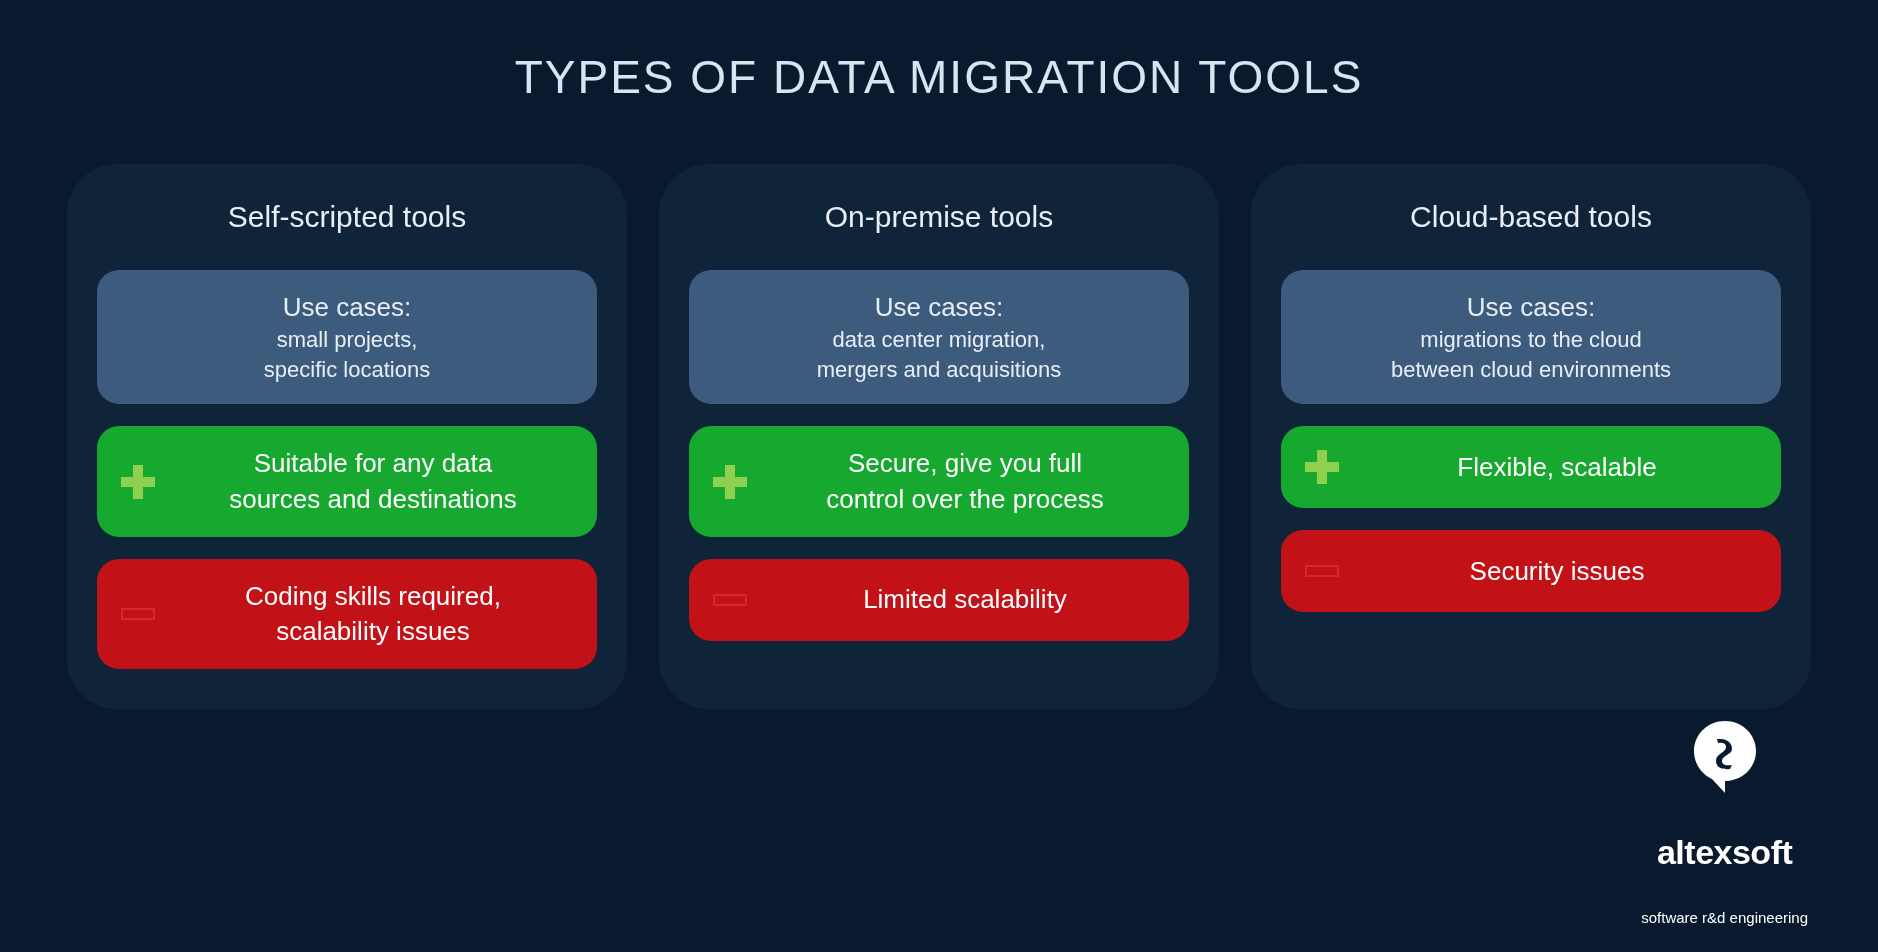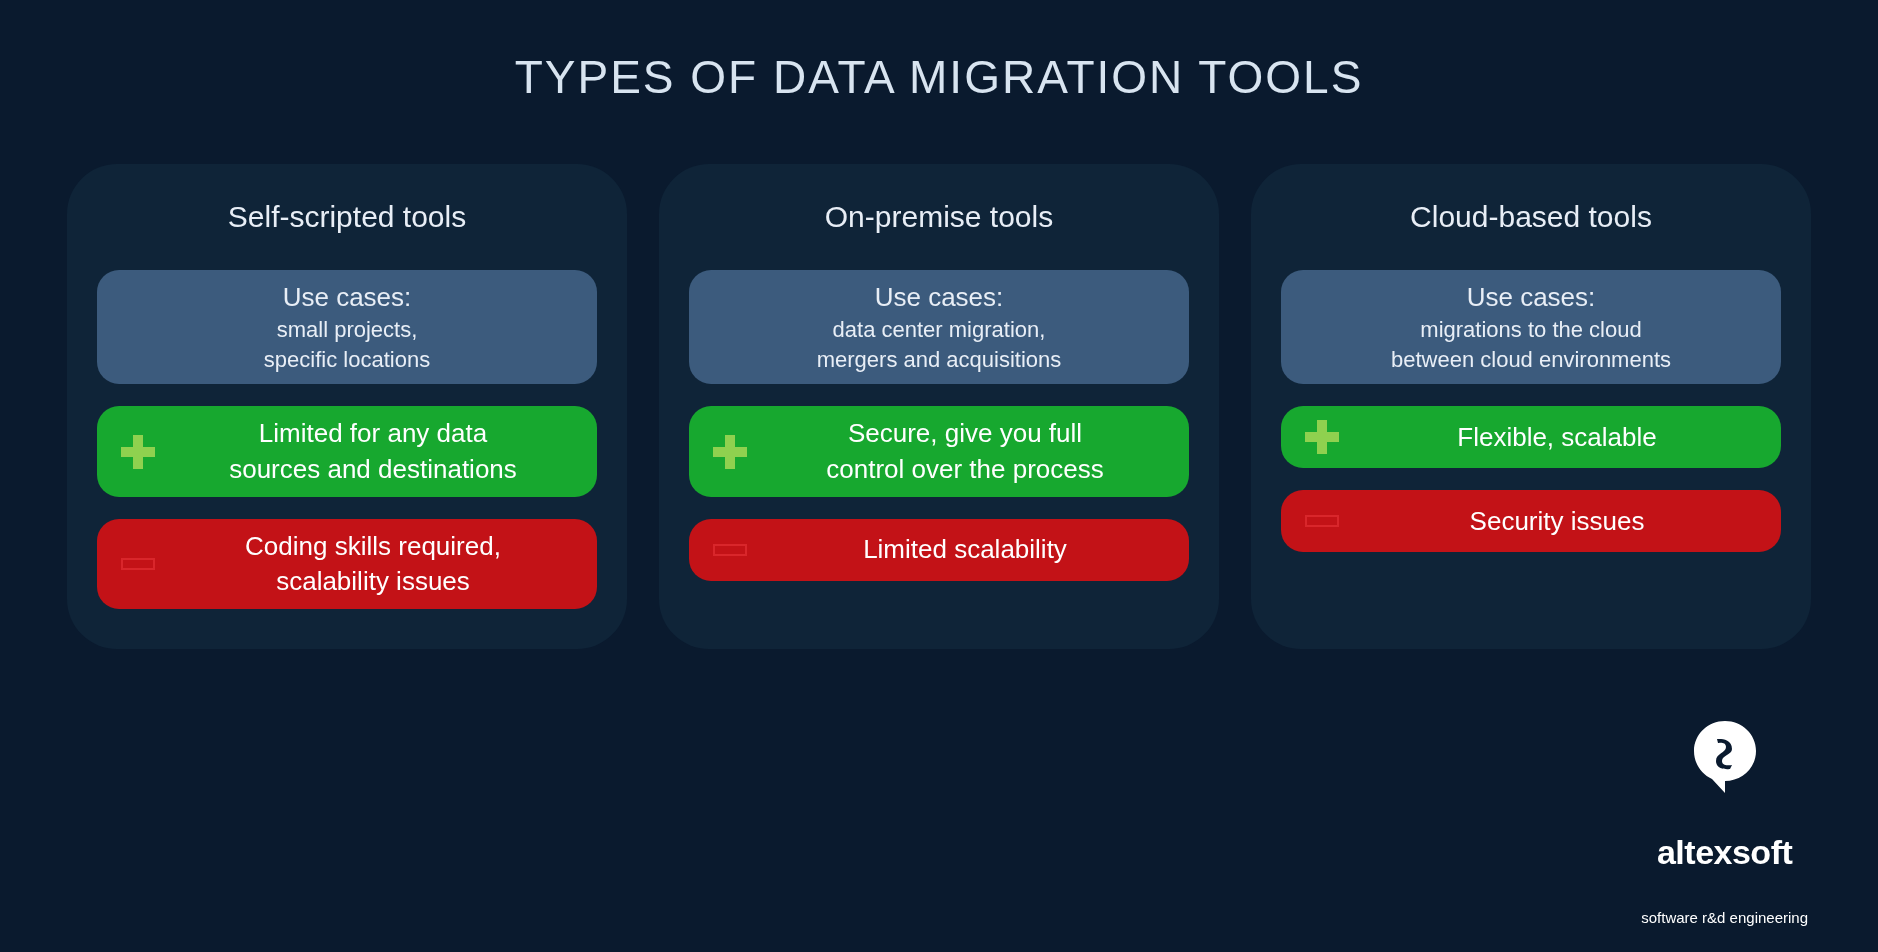--- a/index.html
+++ b/index.html
@@ -40,21 +40,21 @@
   .card-title {
     font-size: 30px;
     font-weight: 400;
     color: #e8eef6;
     margin-bottom: 36px;
     text-align: center;
   }
   .pill {
     border-radius: 22px;
     width: 100%;
-    padding: 10px 20px;
+    padding: 20px 20px;
     margin-bottom: 22px;
     display: flex;
     align-items: center;
     justify-content: center;
     position: relative;
   }
   .pill:last-child { margin-bottom: 0; }
   .pill-usecase {
     background: #3c5b7d;
     flex-direction: column;
@@ -159,21 +159,21 @@
     <div class="card-title">Self-scripted tools</div>
     <div class="pill pill-usecase">
       <div class="uc-label">Use cases:</div>
       <div class="uc-text">small projects,
 specific locations</div>
     </div>
     <div class="pill pill-pro">
       <span class="icon-slot">
           <span class="plus-icon"></span>
         </span>
-      <span class="pill-text">Limited for any data
+      <span class="pill-text">Suitable for any data
 sources and destinations</span>
     </div>
     <div class="pill pill-con">
       <span class="icon-slot">
           <span class="minus-icon"></span>
         </span>
       <span class="pill-text">Coding skills required,
 scalability issues</span>
     </div>
   </div>

